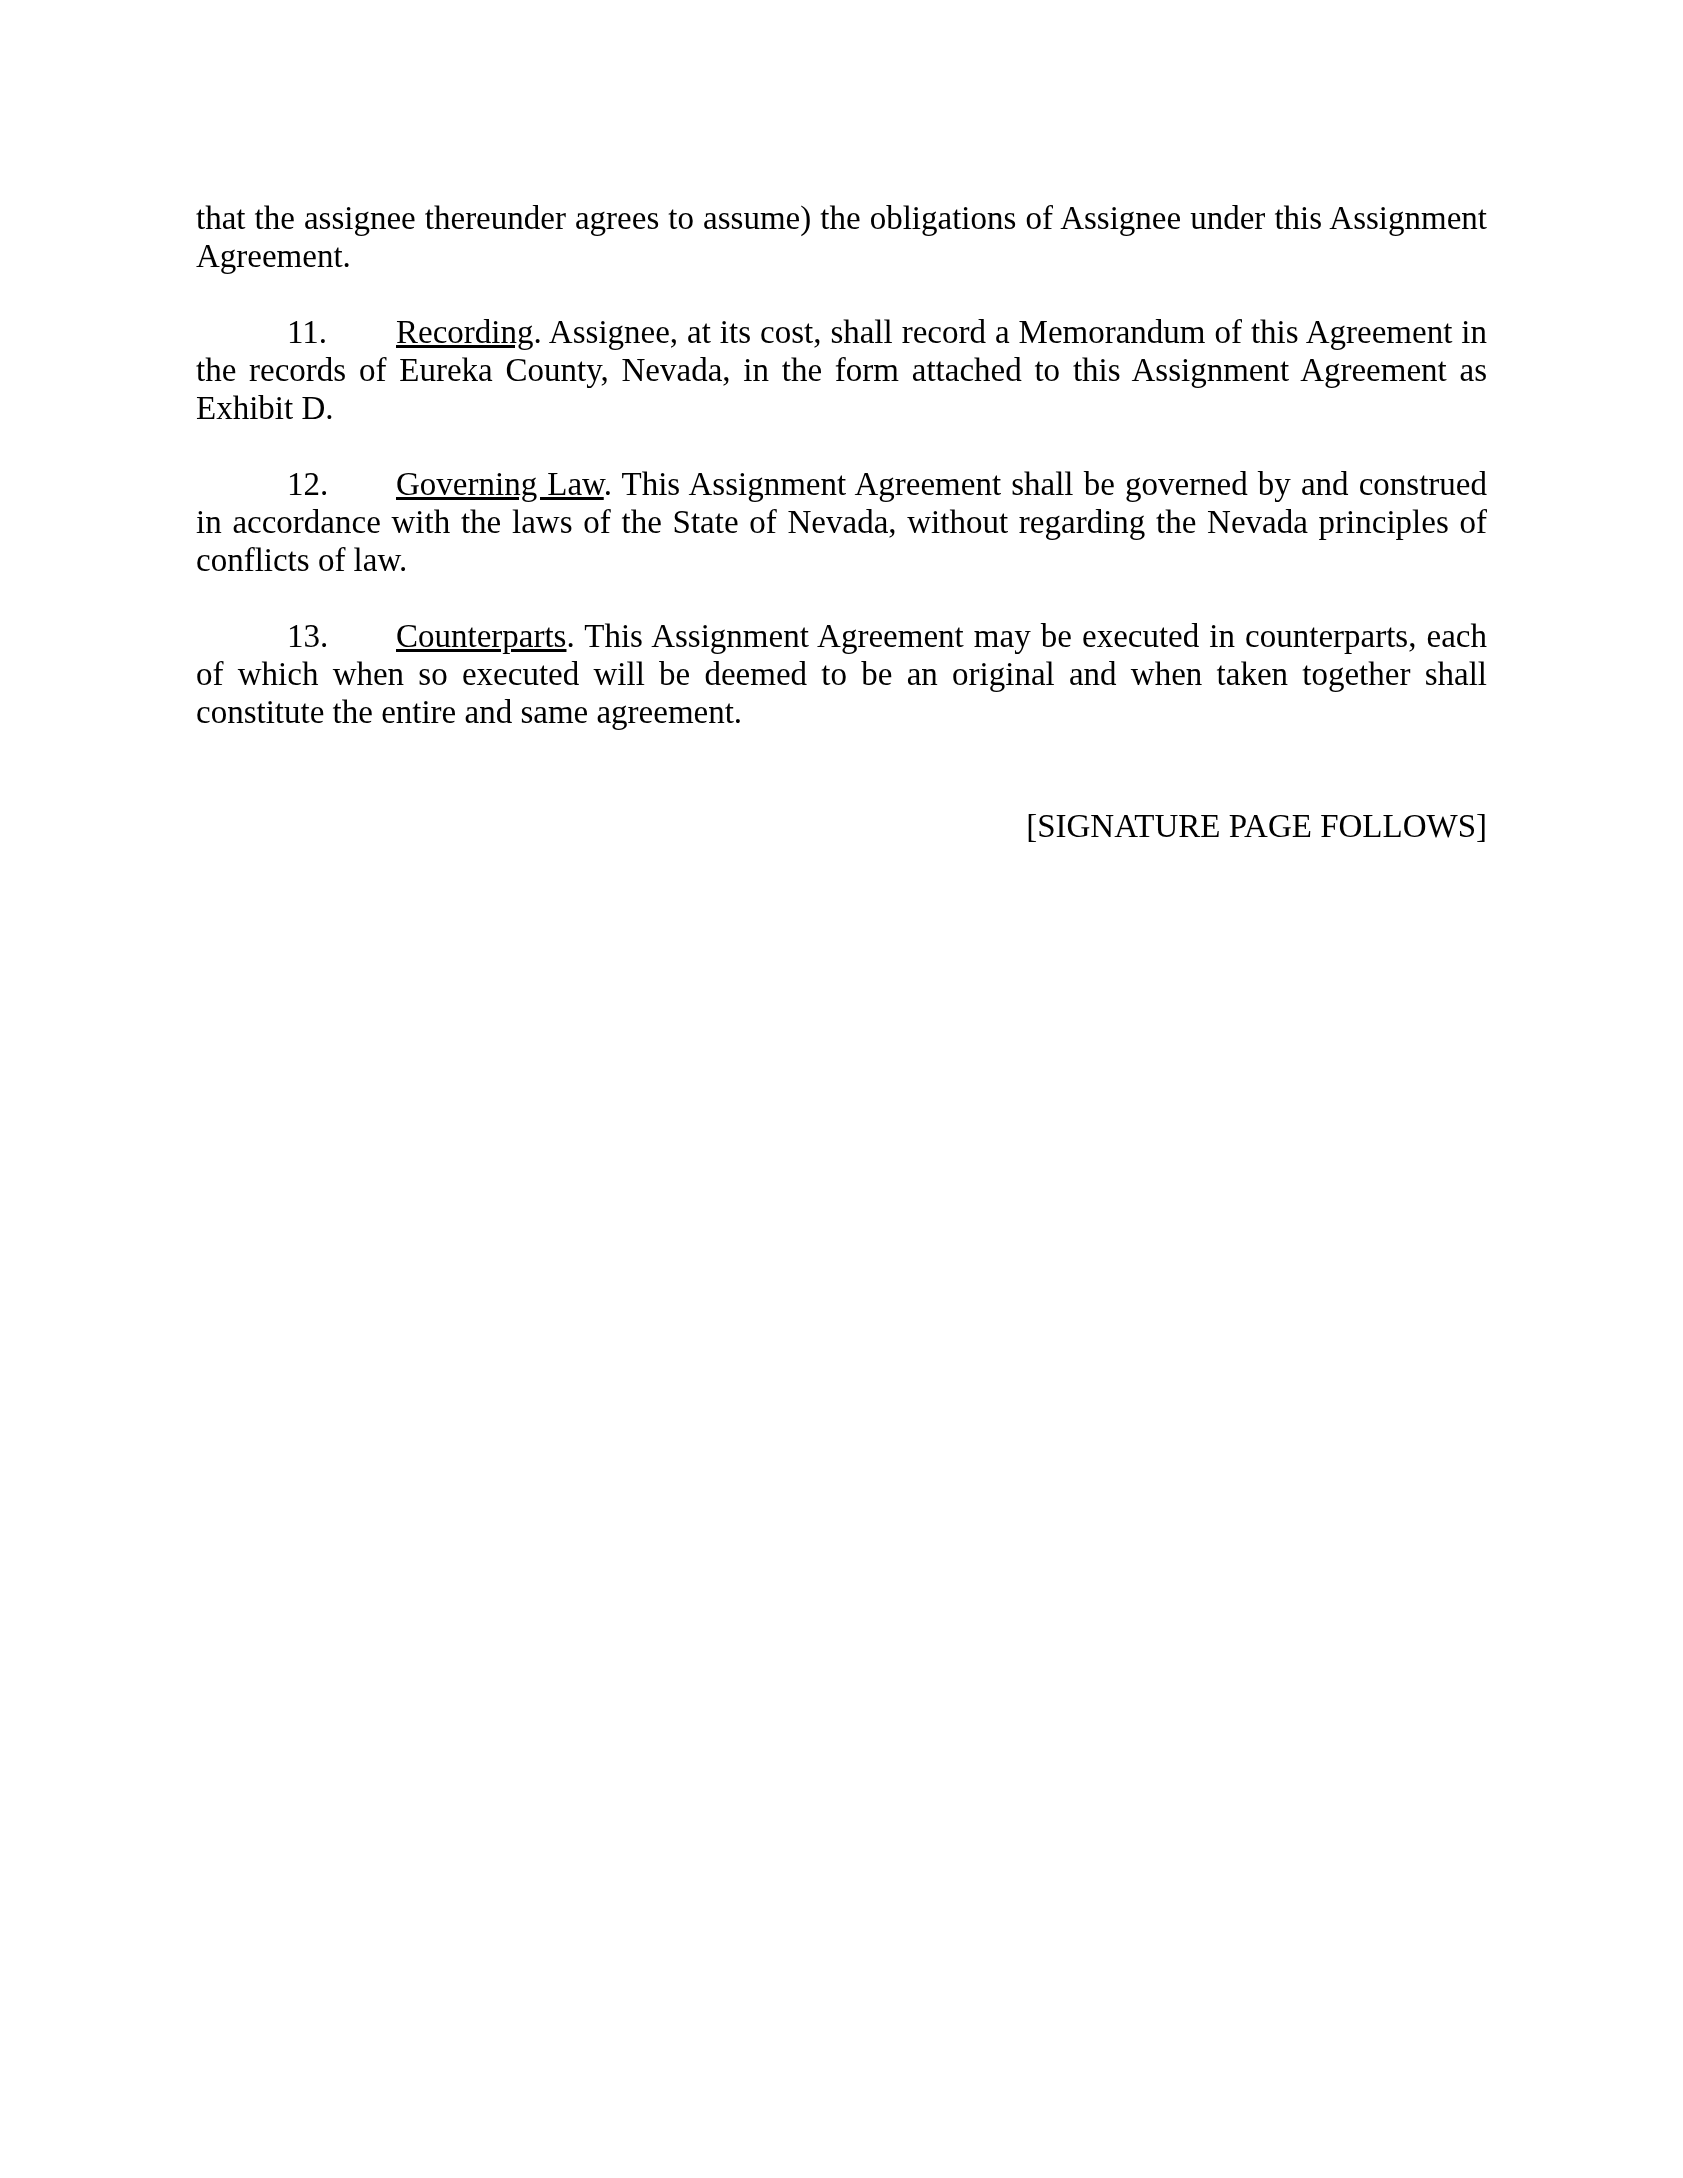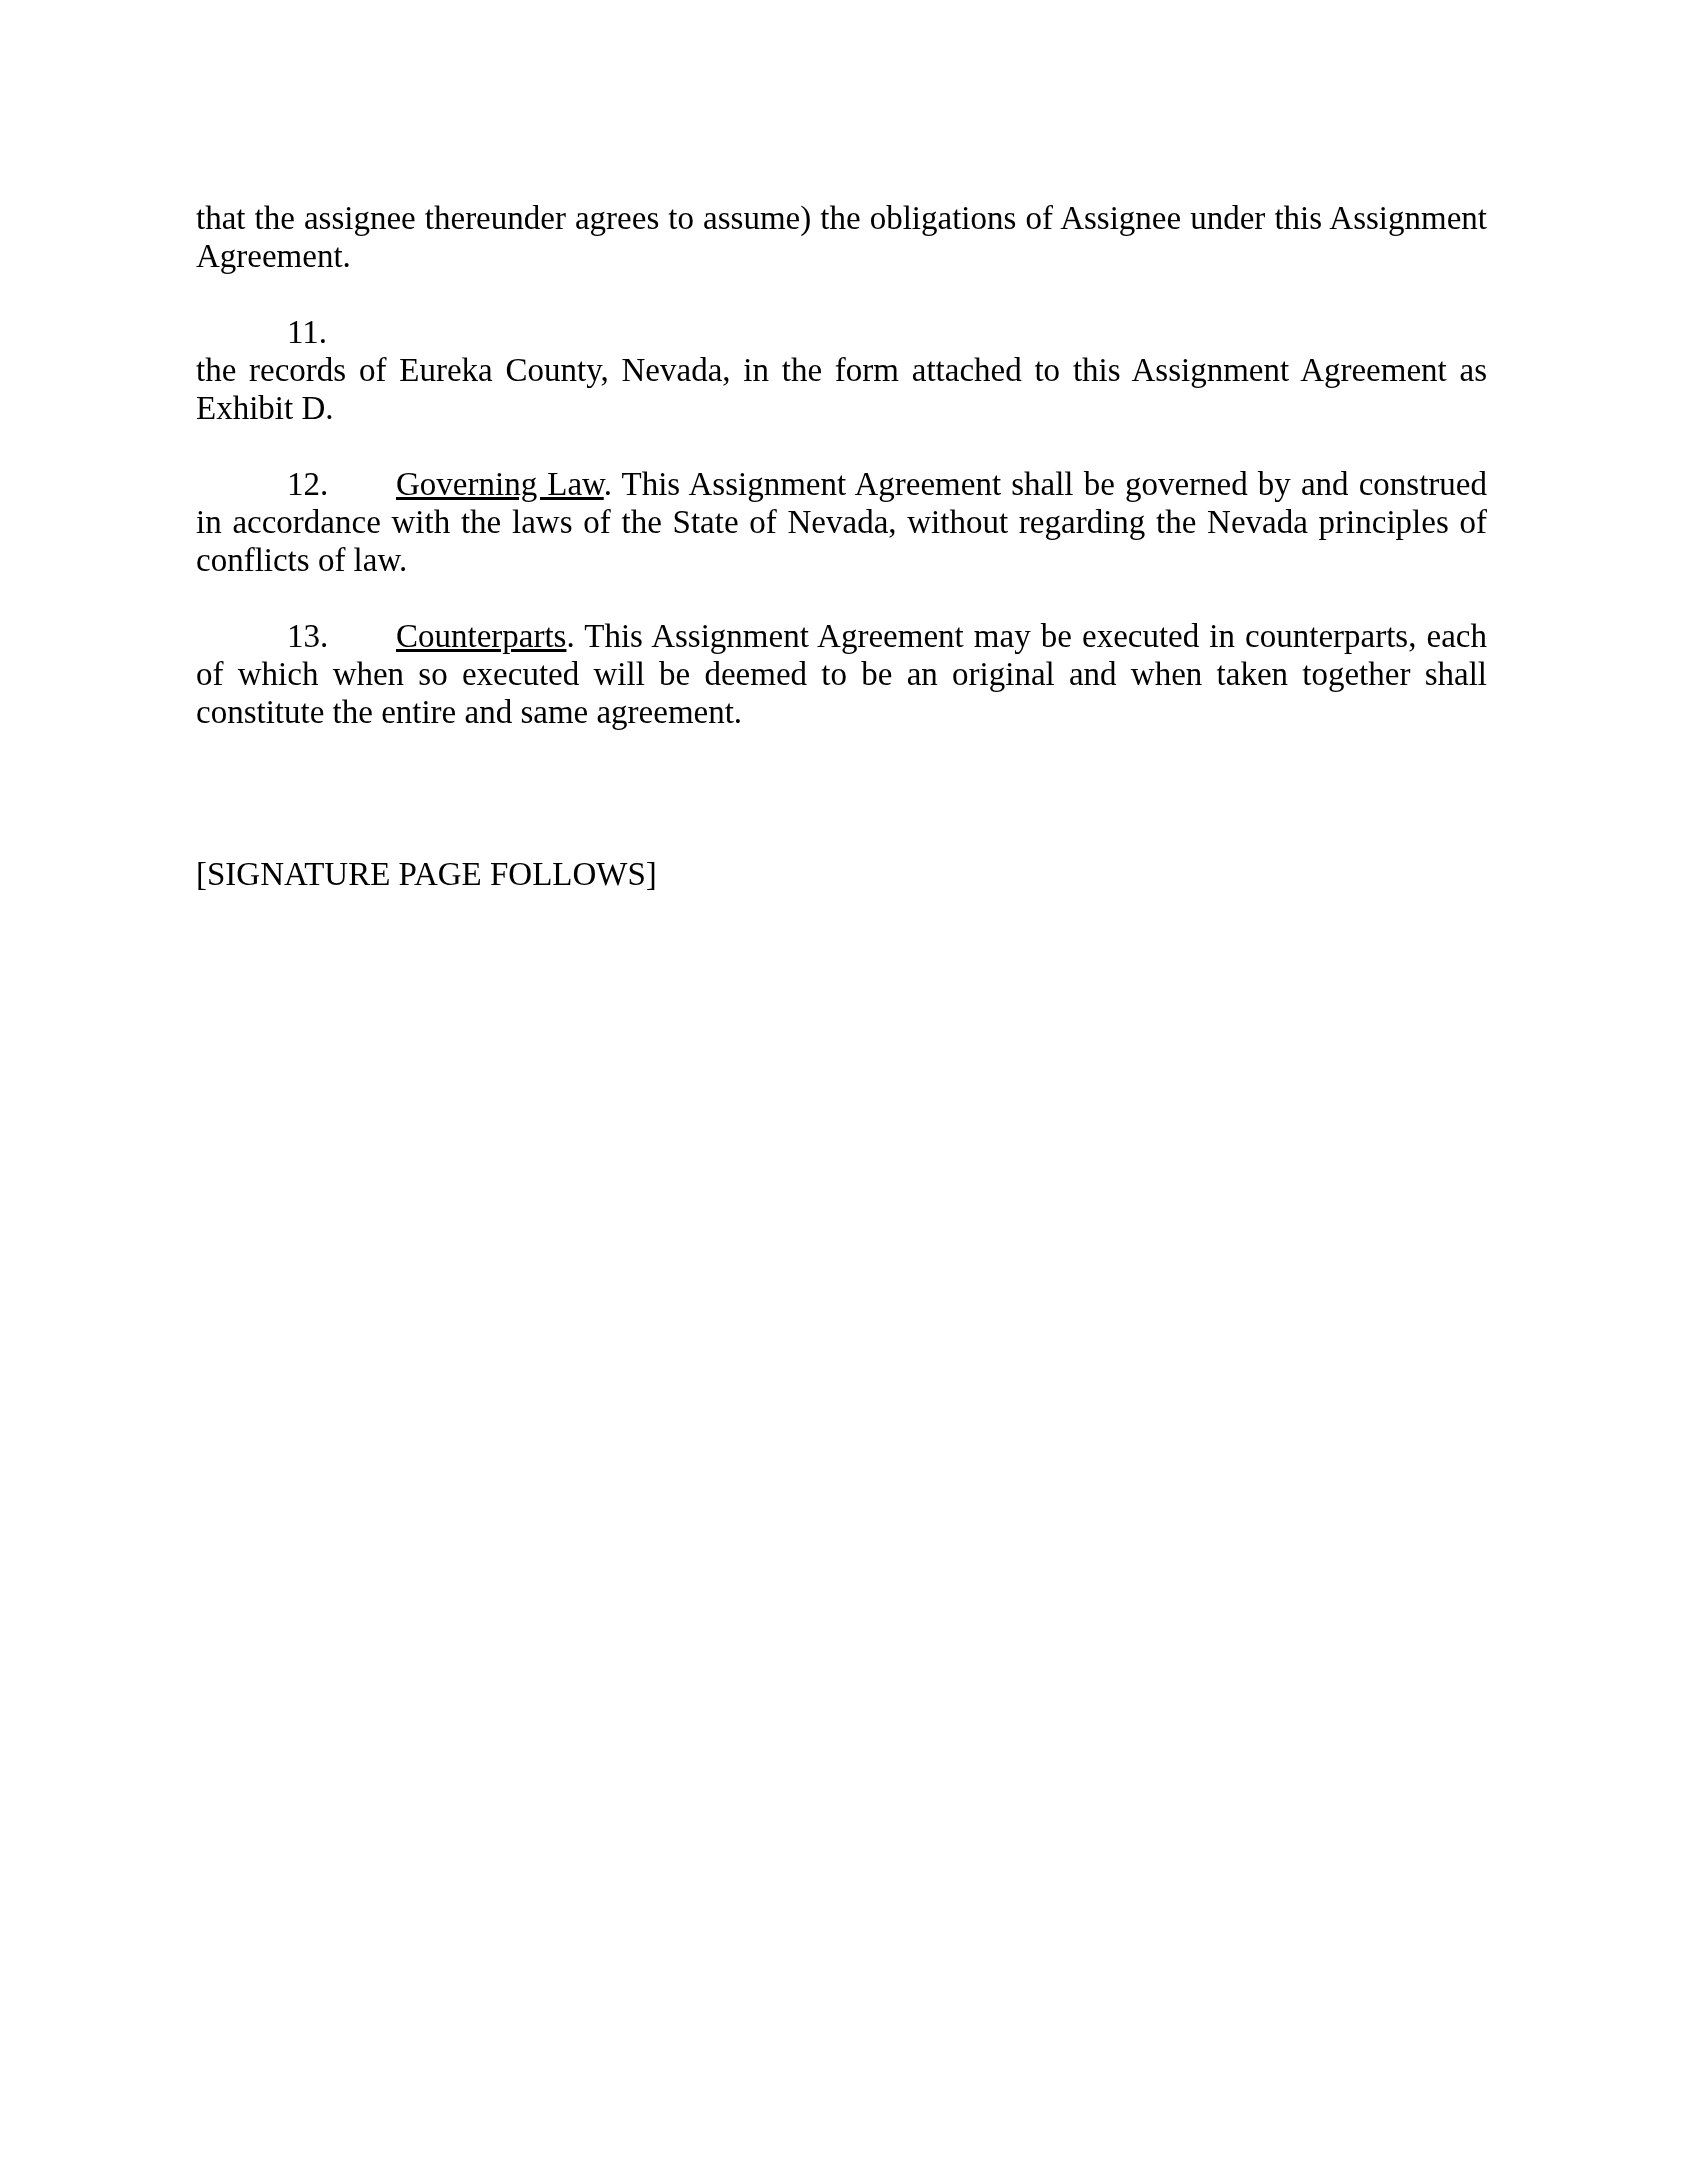--- a/index.html
+++ b/index.html
@@ -36,23 +36,22 @@
     top: 0;
   }
   .rest { margin-left: 200px; }
   .jfull {
     text-align: justify;
     text-align-last: justify;
   }
   .u { text-decoration: underline; }
   .b { font-weight: normal; }
   .sig-line {
-    text-align: left;
+    text-align: right;
     height: 38px;
-    margin-top: 48px;
   }
   .footer {
     position: absolute;
     left: 0;
     top: 2011px;
     width: 100%;
     text-align: center;
   }
 </style>
 </head>
@@ -64,20 +63,21 @@
     <div class="para">
         <div class="line jfull"><span>that the assignee thereunder agrees to assume) the obligations of Assignee under this Assignment</span></div>
         <div class="line"><span>Agreement.</span></div>
       </div>
 
     <div class="gap"></div>
 
     <div class="para">
         <div class="line">
           <span class="num">11.</span>
+          <div class="rest jfull"><span class="u">Recording</span><span>.  Assignee, at its cost, shall record a Memorandum of this Agreement in</span></div>
         </div>
         <div class="line jfull"><span>the records of Eureka County, Nevada, in the form attached to this Assignment Agreement as</span></div>
         <div class="line"><span class="b">Exhibit D</span><span>.</span></div>
       </div>
 
     <div class="gap"></div>
 
     <div class="para">
         <div class="line">
           <span class="num">12.</span>

